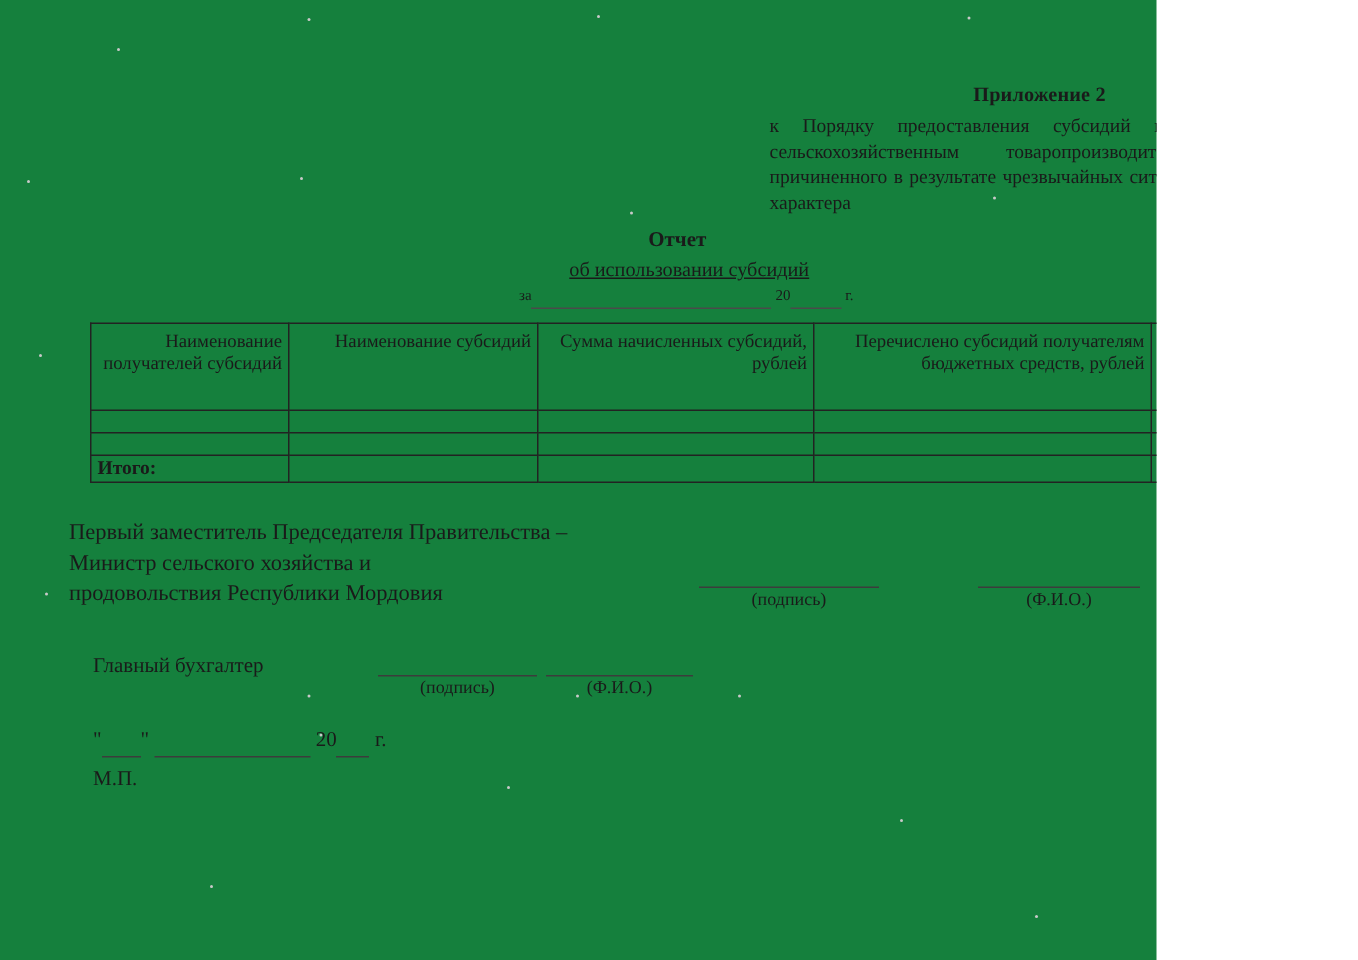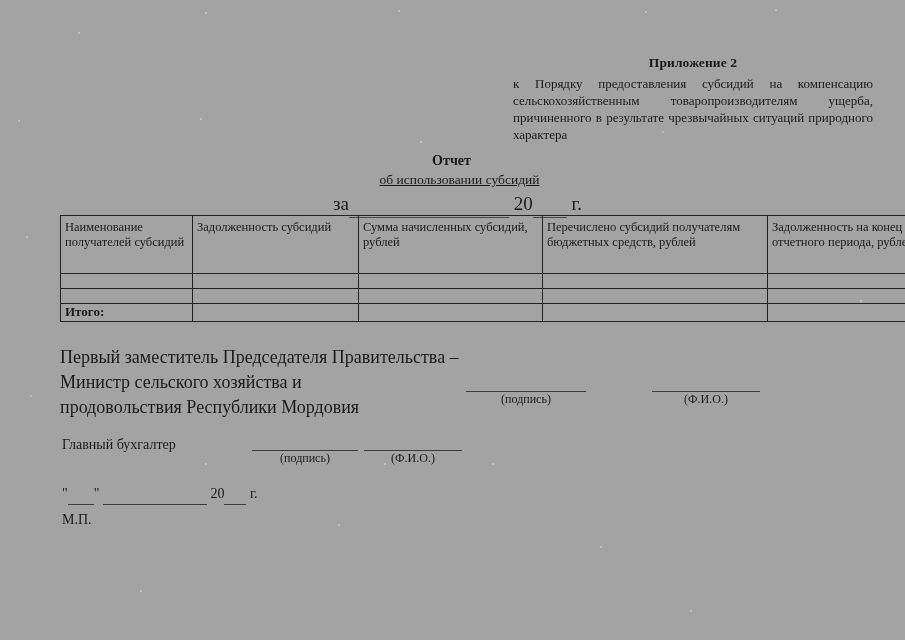--- a/index.html
+++ b/index.html
@@ -8,23 +8,23 @@
     padding: 0;
     background: #ffffff;
   }
   body {
     font-family: "Liberation Serif", "DejaVu Serif", serif;
     color: #1a1a1a;
     -webkit-font-smoothing: none;
   }
   .page {
     position: relative;
-    width: 905px;
+    width: 771px;
     height: 640px;
-    background: #a3a3a3;
+    background: #15803d;
     overflow: hidden;
   }
 
   
   .speck {
     position: absolute;
     width: 2px;
     height: 2px;
     background: #c9c9c9;
     border-radius: 50%;
@@ -70,21 +70,21 @@
     padding-left: 14px;
   }
   .doc-subtitle {
     font-size: 13.5px;
     line-height: 1.3;
     margin: 0 0 2px 0;
     padding-left: 14px;
     text-decoration: underline;
   }
   .doc-period {
-    font-size: 19px;
+    font-size: 10px;
     line-height: 1.4;
     margin: 0;
     padding-left: 10px;
     white-space: nowrap;
   }
   .rule {
     display: inline-block;
     border-bottom: 1px solid #4a4a4a;
     vertical-align: baseline;
   }
@@ -107,21 +107,21 @@
   .report-table th,
   .report-table td {
     border: 1px solid #222222;
     font-weight: normal;
     font-size: 12.5px;
     line-height: 1.2;
     padding: 0;
     vertical-align: top;
   }
   .report-table th {
-    text-align: left;
+    text-align: right;
     padding: 4px 4px 5px 4px;
     height: 48px;
     vertical-align: top;
   }
   .report-table td.cell-blank {
     height: 14px;
   }
   .report-table td.cell-total {
     height: 15px;
     text-align: left;
@@ -132,24 +132,24 @@
   }
   .col-1 { width: 123px; }
   .col-2 { width: 157px; }
   .col-3 { width: 175px; }
   .col-4 { width: 216px; margin-left: 38px; }
   .col-5 { width: 147px; }
 
   
   .sig-block {
     position: absolute;
-    left: 60px;
+    left: 46px;
     top: 345px;
     width: 430px;
-    font-size: 18px;
+    font-size: 15px;
     line-height: 1.38;
   }
   .sig-block .ln { display: block; white-space: nowrap; }
 
   .sig-marks-1 {
     position: absolute;
     left: 466px;
     top: 378px;
     width: 300px;
   }
@@ -255,21 +255,21 @@
     <div class="doc-subtitle">об использовании субсидий</div>
     <div class="doc-period">
       <span>за</span><span class="rule" style="width:160px;">&nbsp;</span>&nbsp;<span>20</span><span class="rule-year-blank">&nbsp;</span>&nbsp;<span>г.</span>
     </div>
   </div>
 
   <table class="report-table">
     <thead>
       <tr>
         <th class="col-1">Наименование получателей субсидий</th>
-        <th class="col-2">Задолженность субсидий</th>
+        <th class="col-2">Наименование субсидий</th>
         <th class="col-3">Сумма начисленных субсидий, рублей</th>
         <th class="col-4">Перечислено субсидий получателям бюджетных средств, рублей</th>
         <th class="col-5">Задолженность на конец отчетного периода, рублей</th>
       </tr>
     </thead>
     <tbody>
       <tr>
         <td class="cell-blank"></td>
         <td class="cell-blank"></td>
         <td class="cell-blank"></td>

